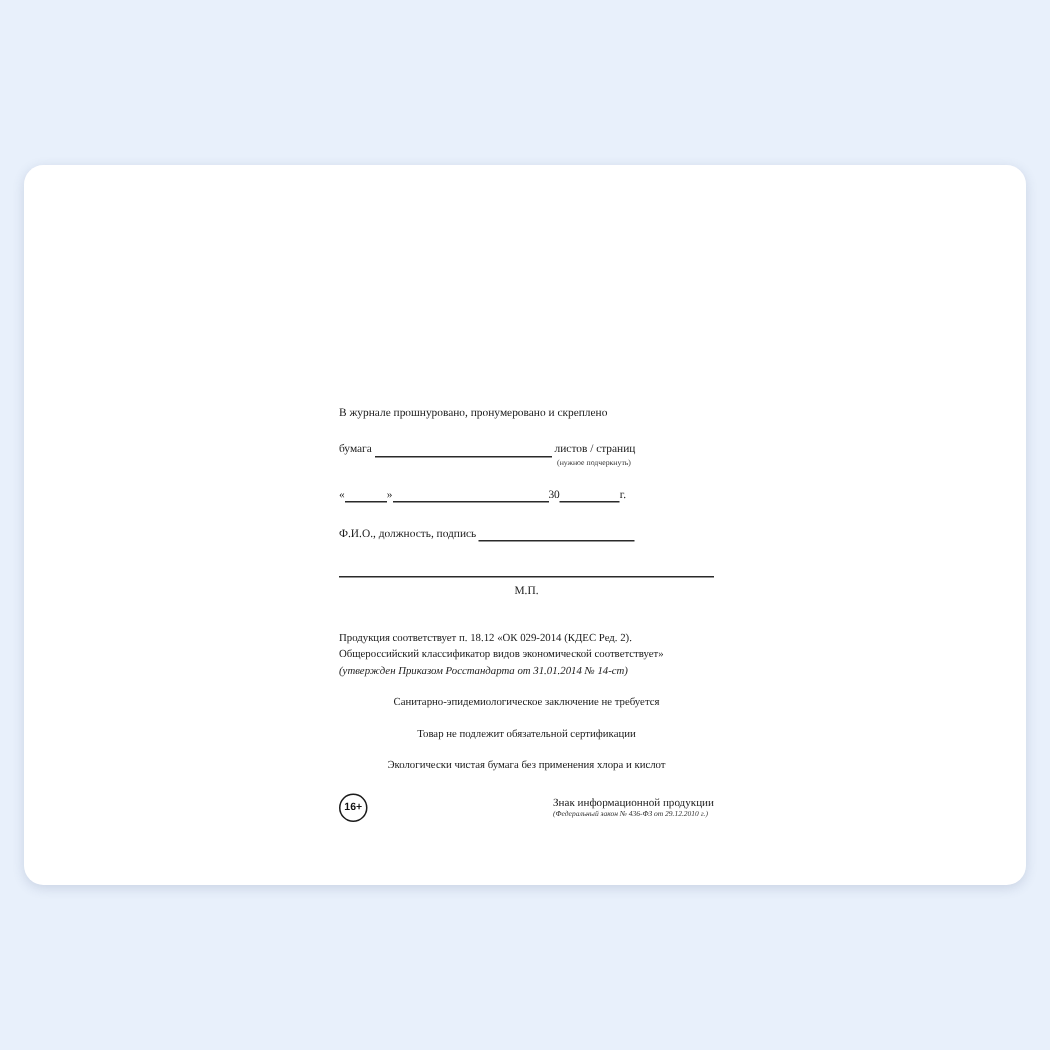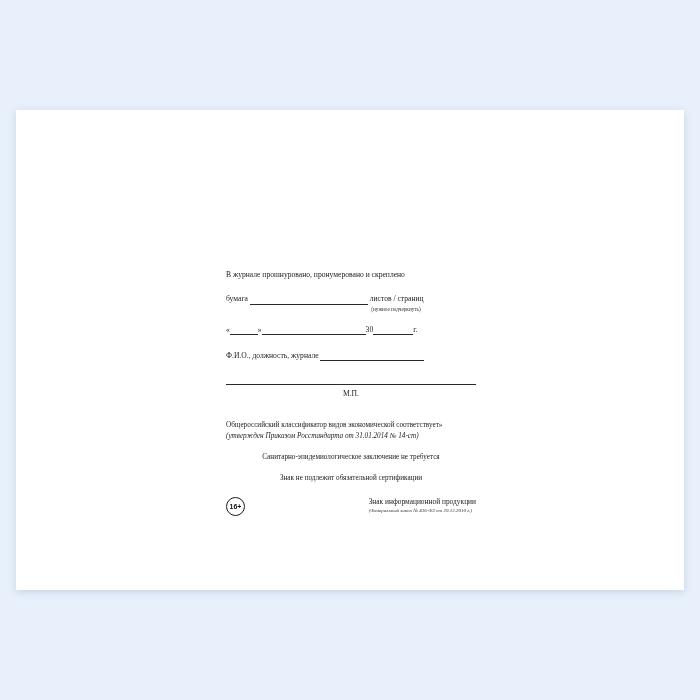--- a/index.html
+++ b/index.html
@@ -19,20 +19,21 @@
     height: 700px;
   }
   #page-sheet {
     position: absolute;
     left: 16px;
     top: 110px;
     width: 668px;
     height: 480px;
     background: #ffffff;
     box-shadow: 0 2px 8px rgba(60, 80, 120, 0.18);
+    border-radius: 13px;
   }
   #doc-body {
     position: absolute;
     left: 210px;
     top: 160px;
     width: 250px;
     font-size: 7.6px;
     color: #1b1b1b;
     line-height: 1.35;
   }
@@ -137,42 +138,44 @@
 
         <div class="gap-8"></div>
 
         <div class="line-row">
           <span>«</span><span class="rule" style="width:28px;"></span><span>»</span><span class="rule" style="width:104px;"></span><span>30</span><span class="rule" style="width:40px;"></span><span>г.</span>
         </div>
 
         <div class="gap-14"></div>
 
         <div class="line-row">
-          <span>Ф.И.О., должность, журнале</span>
+          <span>Ф.И.О., должность, подпись</span>
           <span class="rule" style="width:104px;"></span>
         </div>
 
         <div class="gap-12"></div>
 
         <div class="line-row">
           <span class="rule" style="width:250px;"></span>
         </div>
 
         <div class="mp">М.П.</div>
 
       </div>
 
       <div class="gap-20"></div>
 
       <div class="blk">
+        <div class="para">Продукция соответствует п. 18.12 «ОК 029-2014 (КДЕС Ред. 2).</div>
         <div class="para">Общероссийский классификатор видов экономической соответствует»</div>
         <div class="para italic">(утвержден Приказом Росстандарта от 31.01.2014 № 14-ст)</div>
 
         <div class="spaced-para">Санитарно-эпидемиологическое заключение не требуется</div>
-        <div class="spaced-para">Знак не подлежит обязательной сертификации</div>
+        <div class="spaced-para">Товар не подлежит обязательной сертификации</div>
+        <div class="spaced-para">Экологически чистая бумага без применения хлора и кислот</div>
       </div>
 
       <div id="mark-row">
         <div id="age-badge">16+</div>
         <div id="mark-text">
           <div id="mark-title">Знак информационной продукции</div>
           <div id="mark-sub">(Федеральный закон № 436-ФЗ от 29.12.2010 г.)</div>
         </div>
       </div>
 

